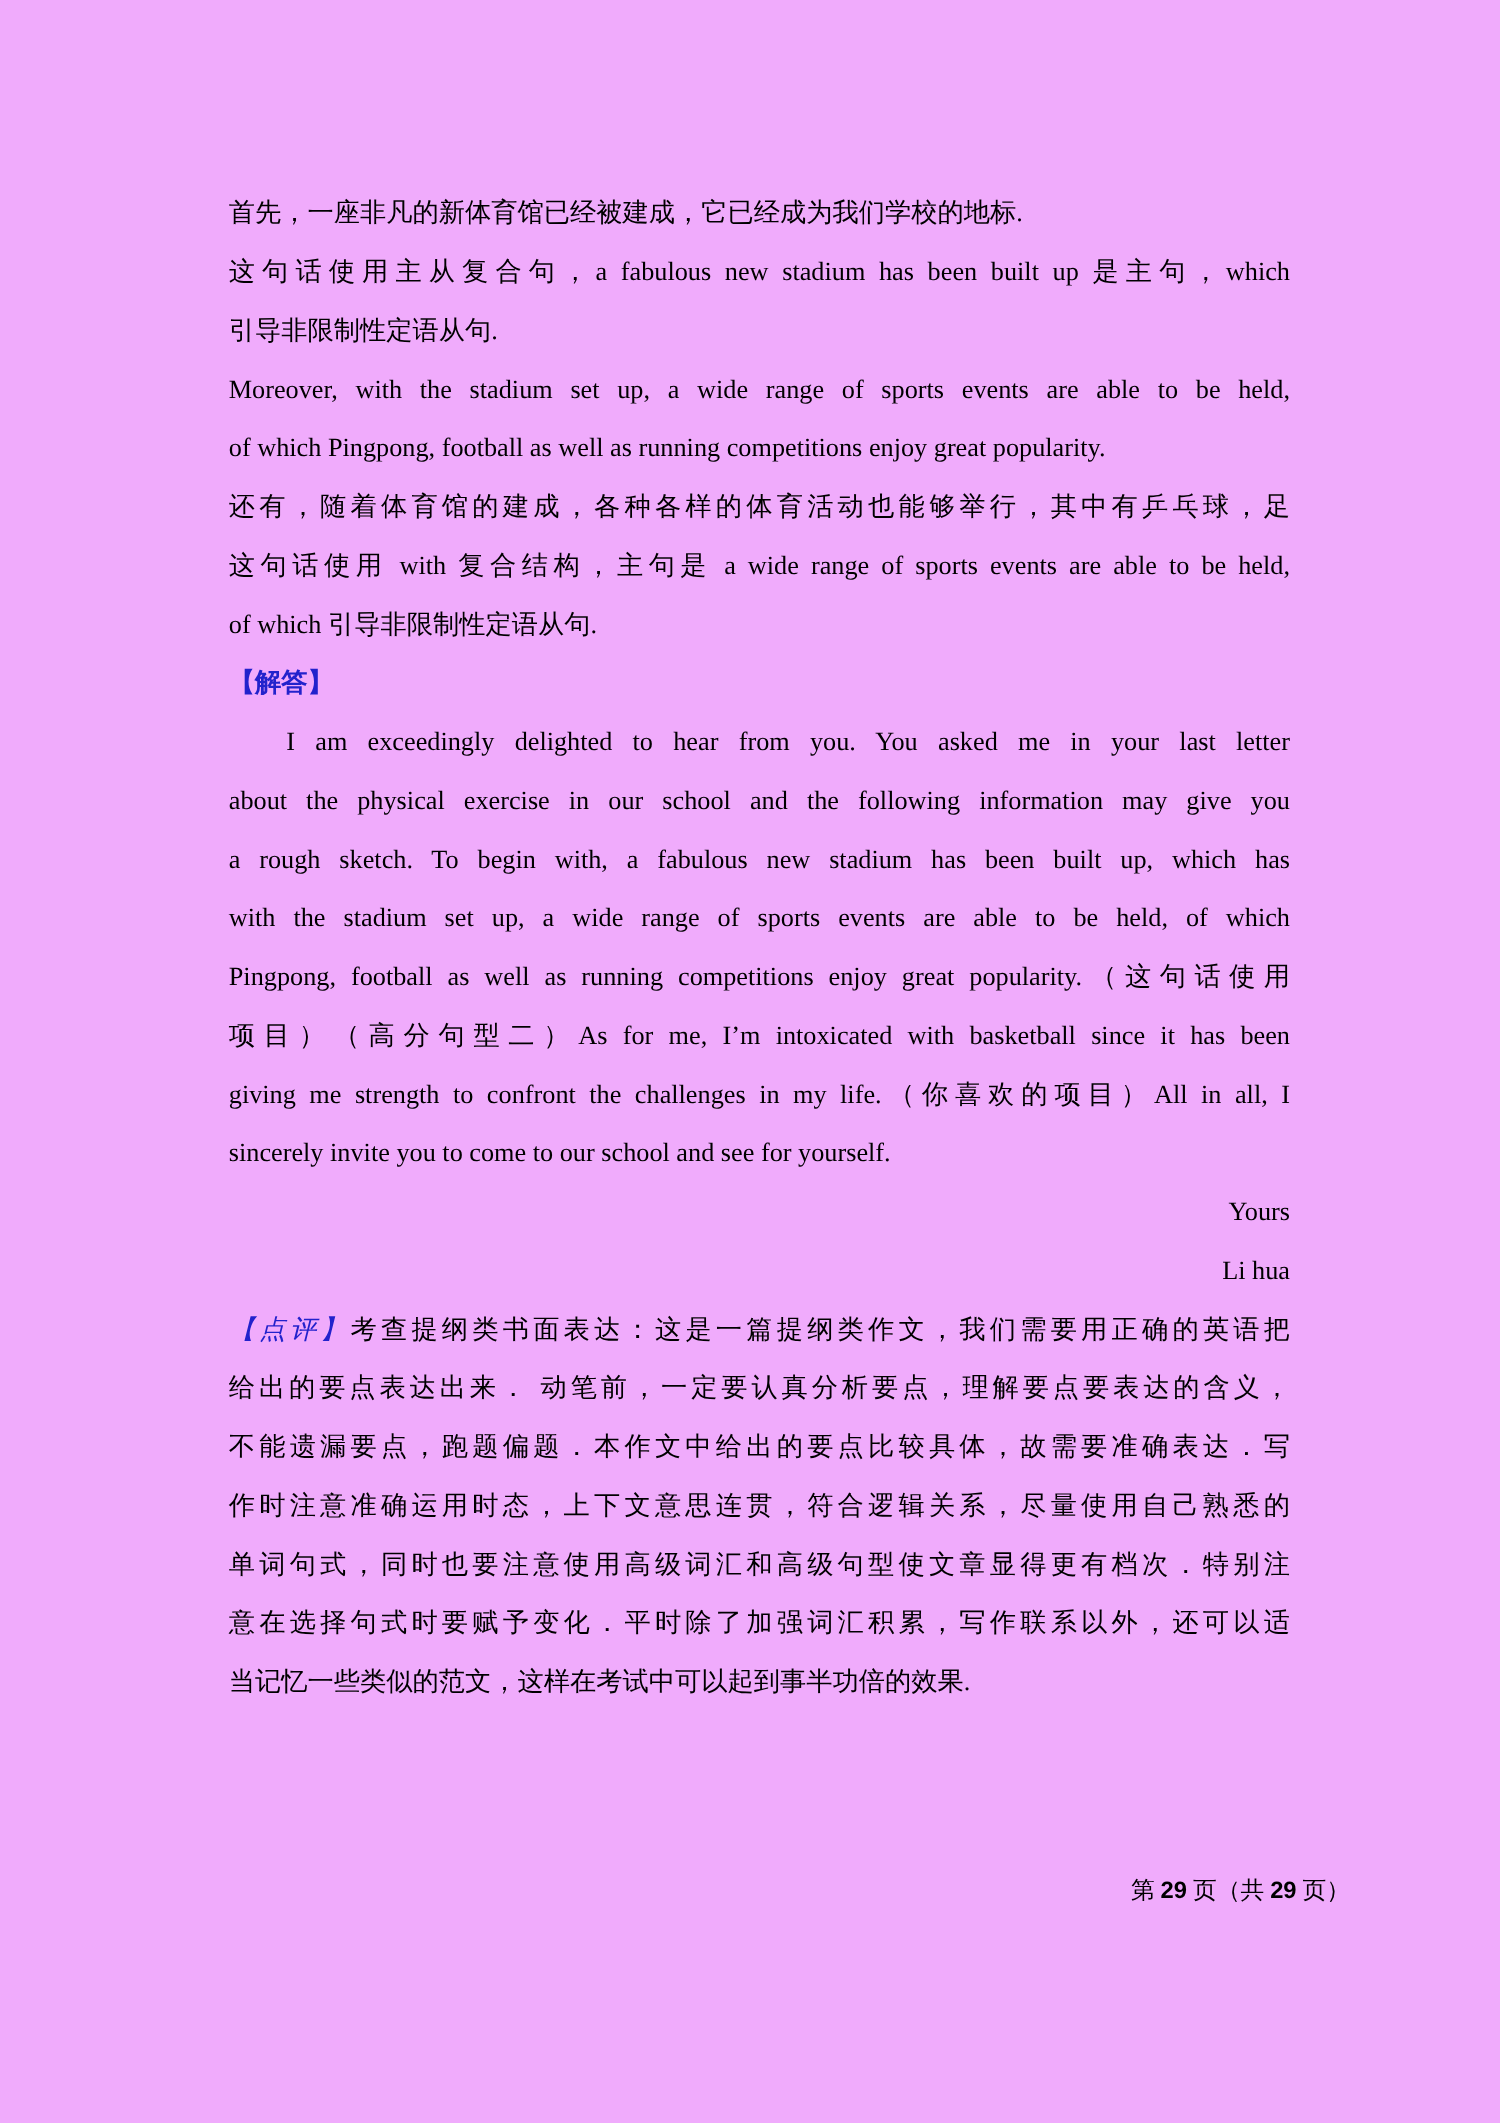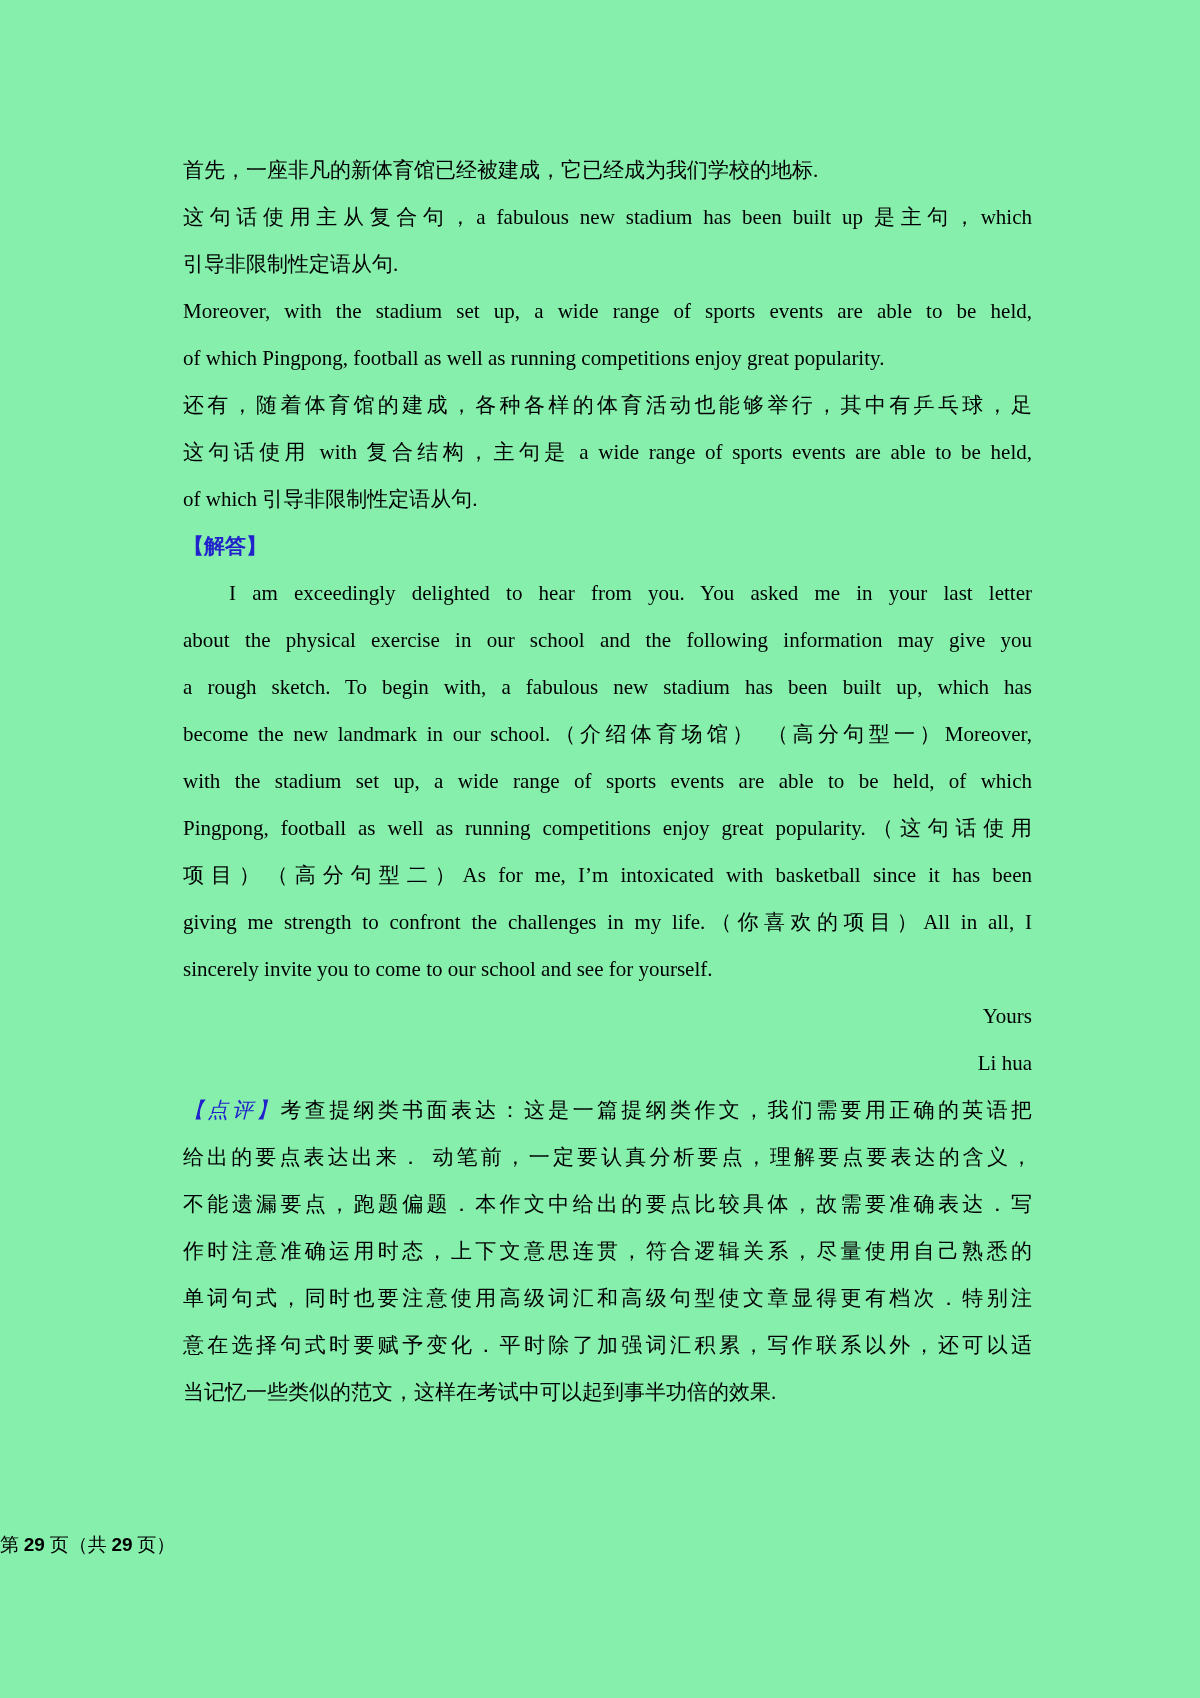--- a/index.html
+++ b/index.html
@@ -13,21 +13,21 @@
     position: relative;
     font-family: "Liberation Serif", "DejaVu Serif", serif;
     color: #000000;
     overflow: hidden;
   }
   .page {
     position: absolute;
     left: 0; top: 0;
     width: 1200px;
     height: 1698px;
-    background: #86efac;
+    background: #f0abfc;
   }
   .doc-body {
     position: absolute;
     left: 183px;
     top: 147px;
     width: 849px;
   }
   .line {
     height: 47px;
     line-height: 47px;
@@ -43,23 +43,23 @@
   .line.indent {
     padding-left: 46px;
     text-align: right;
   }
   .seg-blue {
     
   }
   .page-footer {
     position: absolute;
     left: 0;
-    top: 1532px;
+    top: 1500px;
     width: 1080px;
-    text-align: left;
+    text-align: right;
     font-size: 19px;
     line-height: 26px;
     color: #000000;
   }
   .page-footer .bold-num {
     font-weight: 700;
     font-family: "Liberation Sans", "DejaVu Sans", sans-serif;
     font-size: 19px;
   }
 </style>
@@ -73,21 +73,20 @@
       <div class="line"><span>引导非限制性定语从句.</span></div>
       <div class="line justify"><span>Moreover, with the stadium set up, a wide range of sports events are able to be held,</span></div>
       <div class="line"><span>of which Pingpong, football as well as running competitions enjoy great popularity.</span></div>
       <div class="line justify"><span>还有，随着体育馆的建成，各种各样的体育活动也能够举行，其中有乒乓球，足</span></div>
       <div class="line justify"><span>这句话使用 with 复合结构，主句是 a wide range of sports events are able to be held,</span></div>
       <div class="line"><span>of which 引导非限制性定语从句.</span></div>
       <div class="line"><span class="seg-blue" style="color: rgb(34, 34, 204); font-weight: bold;">【解答】</span></div>
       <div class="line justify indent"><span>I am exceedingly delighted to hear from you. You asked me in your last letter</span></div>
       <div class="line justify"><span>about the physical exercise in our school and the following information may give you</span></div>
       <div class="line justify"><span>a rough sketch. To begin with, a fabulous new stadium has been built up, which has</span></div>
-      <div class="line justify"><span>become the new landmark in our school.（介绍体育场馆） （高分句型一）Moreover,</span></div>
       <div class="line justify"><span>with the stadium set up, a wide range of sports events are able to be held, of which</span></div>
       <div class="line justify"><span>Pingpong, football as well as running competitions enjoy great popularity.（这句话使用</span></div>
       <div class="line justify"><span>项目）（高分句型二）As for me, I’m intoxicated with basketball since it has been</span></div>
       <div class="line justify"><span>giving me strength to confront the challenges in my life.（你喜欢的项目）All in all, I</span></div>
       <div class="line"><span>sincerely invite you to come to our school and see for yourself.</span></div>
       <div class="line indent"><span>Yours</span></div>
       <div class="line indent"><span>Li hua</span></div>
       <div class="line justify"><span class="seg-blue" style="color: rgb(34, 34, 204); font-style: italic;">【点评】</span><span>考查提纲类书面表达：这是一篇提纲类作文，我们需要用正确的英语把</span></div>
       <div class="line justify"><span>给出的要点表达出来． 动笔前，一定要认真分析要点，理解要点要表达的含义，</span></div>
       <div class="line justify"><span>不能遗漏要点，跑题偏题．本作文中给出的要点比较具体，故需要准确表达．写</span></div>

